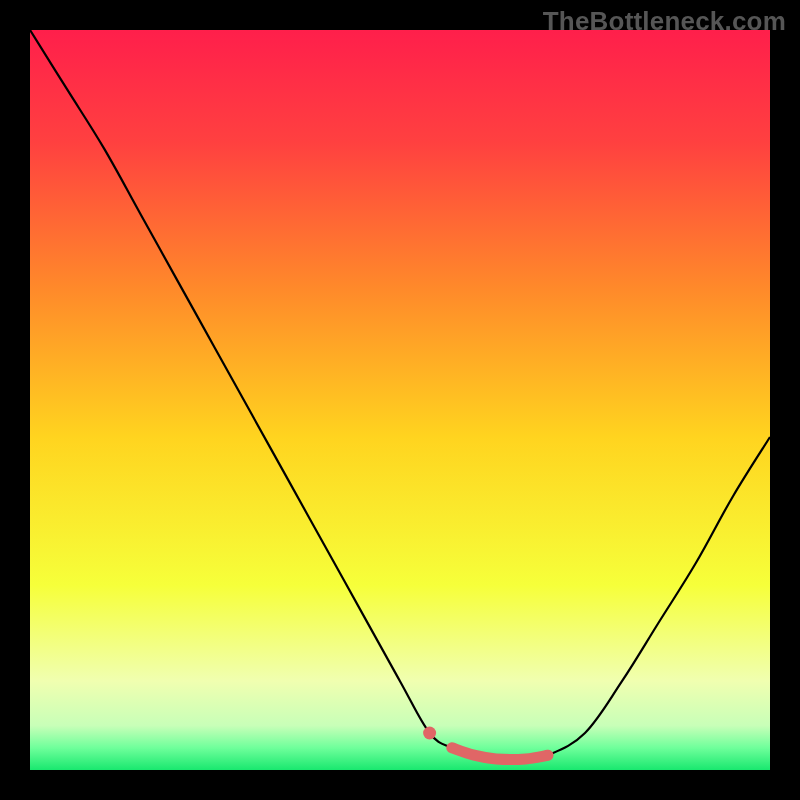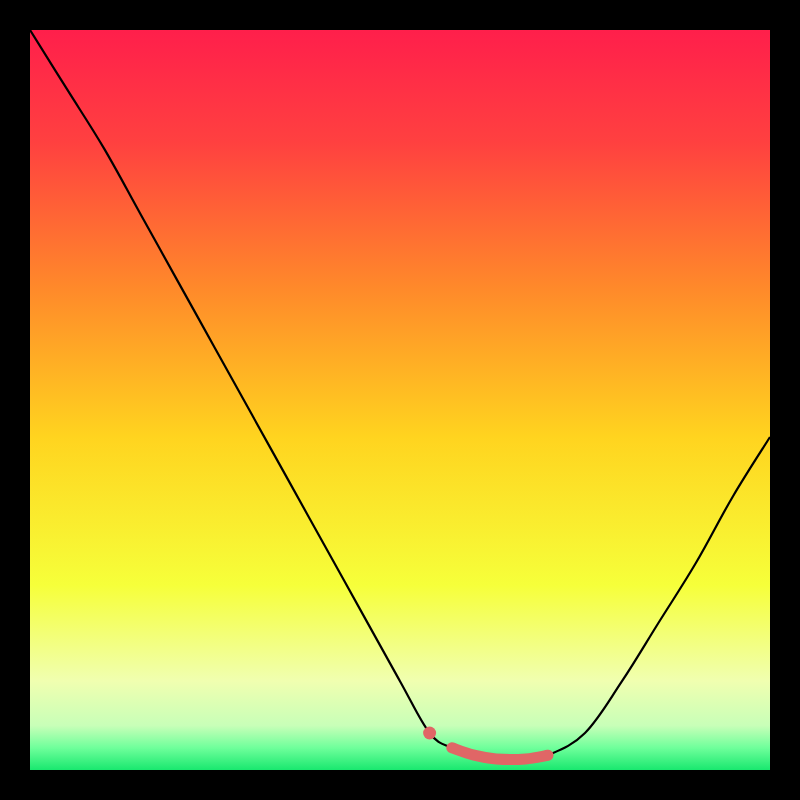--- a/index.html
+++ b/index.html
@@ -27,20 +27,21 @@
     top: 30px;
     width: 740px;
     height: 740px;
   }
   .plot svg { display: block; }
 </style>
 </head>
 <body>
 
 <div class="frame">
+  <div class="watermark">TheBottleneck.com</div>
   <div class="plot">
     <svg id="chart-svg" viewBox="0 0 740 740" width="740" height="740">
       <defs>
         <linearGradient id="bg-grad" x1="0" y1="0" x2="0" y2="1">
             <stop offset="0%" stop-color="#ff1f4b"></stop>
             <stop offset="15%" stop-color="#ff4040"></stop>
             <stop offset="35%" stop-color="#ff8a2a"></stop>
             <stop offset="55%" stop-color="#ffd41f"></stop>
             <stop offset="75%" stop-color="#f6ff3a"></stop>
             <stop offset="88%" stop-color="#f0ffb0"></stop>

